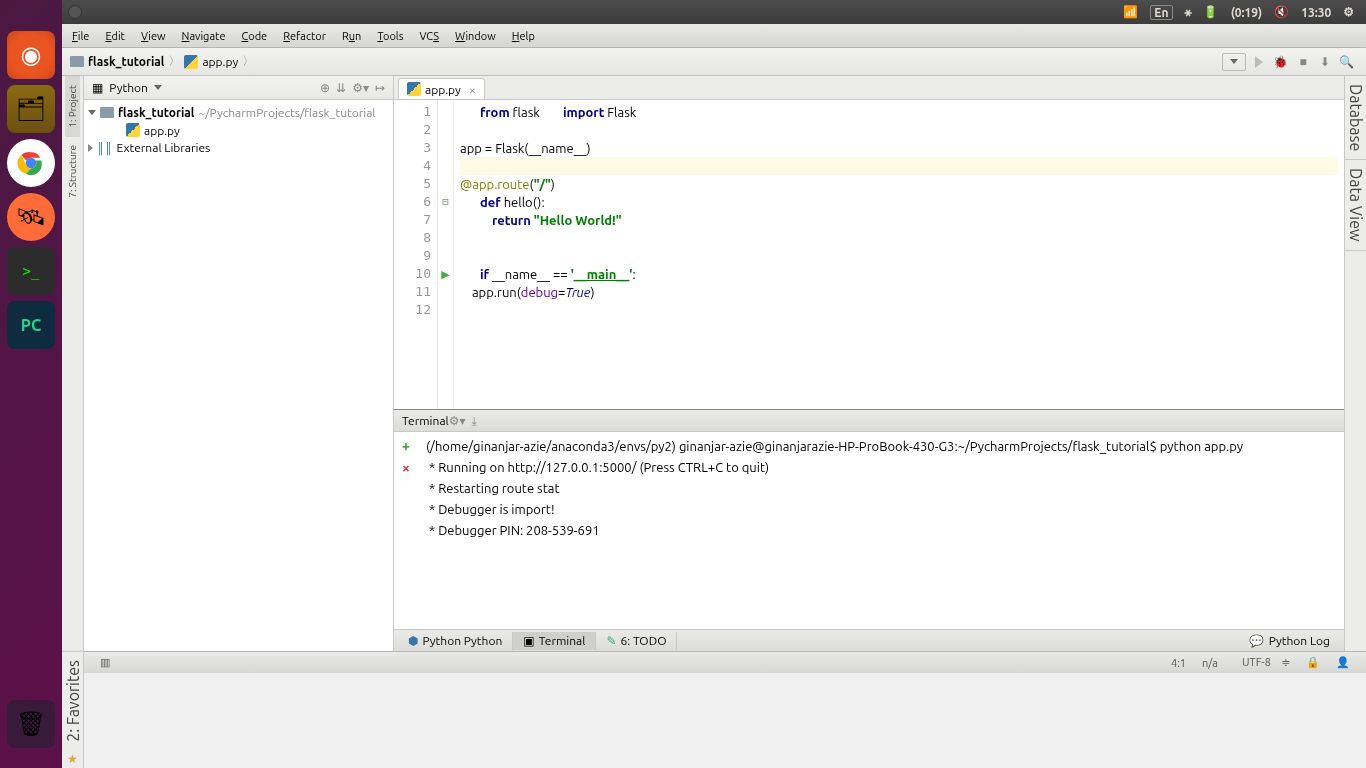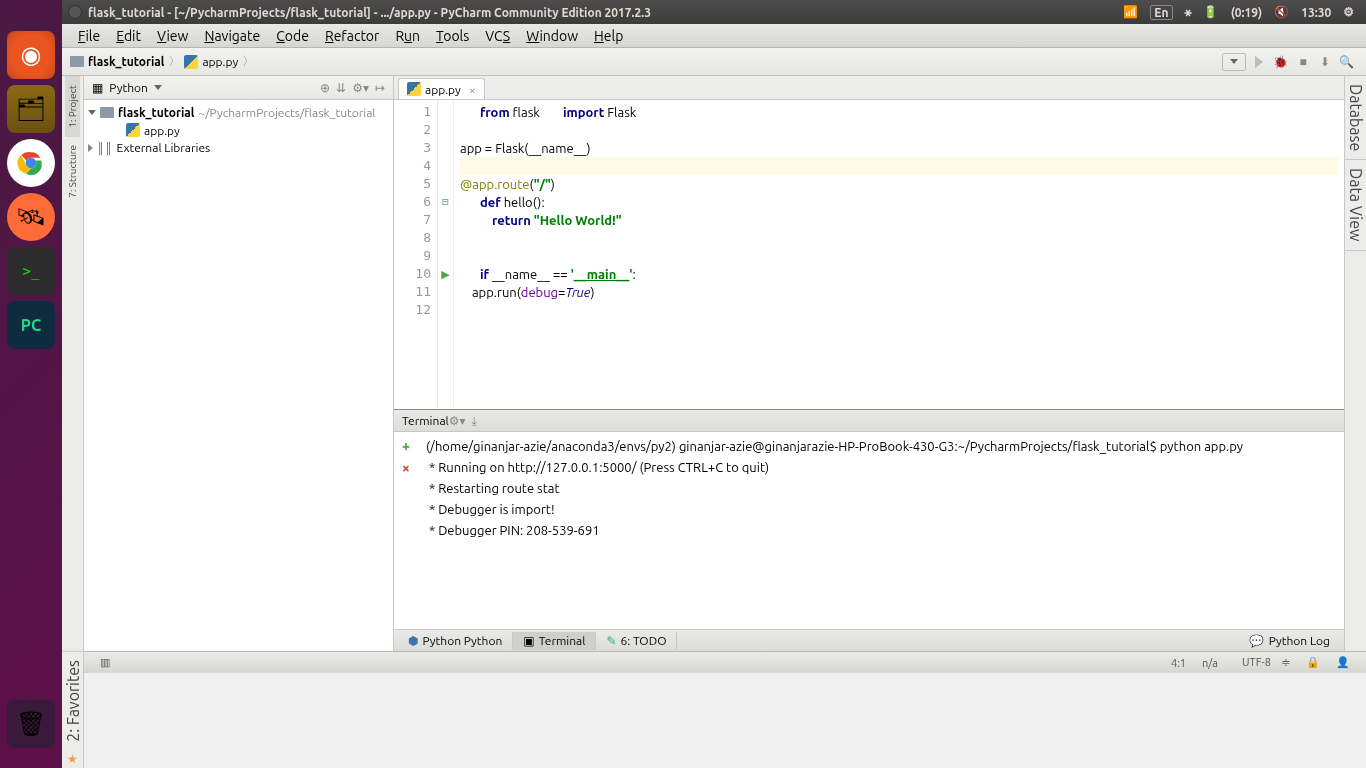--- a/index.html
+++ b/index.html
@@ -11,21 +11,21 @@
 .chrome-icon { background: #fff; border-radius: 50%; }
 .postman-icon { background: #ff6c37; border-radius: 50%; }
 .term-icon { background: #2c2c2c; color: #0f0; font-family: monospace; font-size: 14px; }
 .pycharm-icon { background: #0e2b3f; color: #21d789; font-weight: bold; font-size: 16px; }
 .trash-icon { margin-top: auto; margin-bottom: 20px; background: #3a1a3a; }
 .main { flex: 1; display: flex; flex-direction: column; height: 768px; }
 .titlebar { height: 24px; background: linear-gradient(#4c4c4c,#3c3c3c); color: #dfdbd2; font-size: 12px; display: flex; align-items: center; padding: 0 6px; font-weight: bold; }
 .titlebar-btn { width: 14px; height: 14px; border-radius: 50%; background: #555; margin-right: 6px; border: 1px solid #333; }
 .titlebar .spacer { flex: 1; }
 .sysicon { margin: 0 6px; font-size: 12px; }
-.menubar { height: 24px; background: linear-gradient(#e8e8e6,#d6d6d2); display: flex; align-items: center; padding: 0 8px; font-size: 14px; border-bottom: 1px solid #b5b5b5; }
+.menubar { height: 24px; background: linear-gradient(#e8e8e6,#d6d6d2); display: flex; align-items: center; padding: 0 2px; font-size: 11px; border-bottom: 1px solid #b5b5b5; }
 .menubar span { margin: 0 8px; cursor: pointer; }
 .menubar span u { text-decoration: underline; }
 .navbar { height: 28px; background: linear-gradient(#f2f2f0,#e6e6e2); display: flex; align-items: center; padding: 0 8px; border-bottom: 1px solid #c0c0c0; font-size: 12px; }
 .breadcrumb { display: flex; align-items: center; gap: 4px; }
 .folder-icon { width: 14px; height: 11px; background: #8b9aa8; display: inline-block; border-radius: 1px; }
 .py-icon { width: 14px; height: 14px; display: inline-block; background: linear-gradient(135deg,#3776ab 50%,#ffd43b 50%); border-radius: 2px; }
 .crumb-sep { color: #888; }
 .navbar .spacer { flex: 1; }
 .nav-btn { width: 18px; height: 18px; margin: 0 2px; color: #888; cursor: pointer; display: inline-flex; align-items: center; justify-content: center; }
 .ide-body { flex: 1; display: flex; overflow: hidden; }
@@ -88,21 +88,20 @@
   <div class="launcher-item postman-icon">🛰</div>
   <div class="launcher-item term-icon">&gt;_</div>
   <div class="launcher-item pycharm-icon">PC</div>
   <div class="launcher-item trash-icon">🗑</div>
 </div>
 
 <div class="main">
 
   <div class="titlebar">
     <div class="titlebar-btn"></div>
-    <span>flask_tutorial - [~/PycharmProjects/flask_tutorial] - .../app.py - PyCharm Community Edition 2017.2.3</span>
     <div class="spacer"></div>
     <span class="sysicon">📶</span>
     <span class="sysicon" style="border:1px solid #888;padding:0 3px;border-radius:2px">En</span>
     <span class="sysicon">⚹</span>
     <span class="sysicon">🔋</span>
     <span class="sysicon">(0:19)</span>
     <span class="sysicon">🔇</span>
     <span class="sysicon">13:30</span>
     <span class="sysicon">⚙</span>
   </div>

